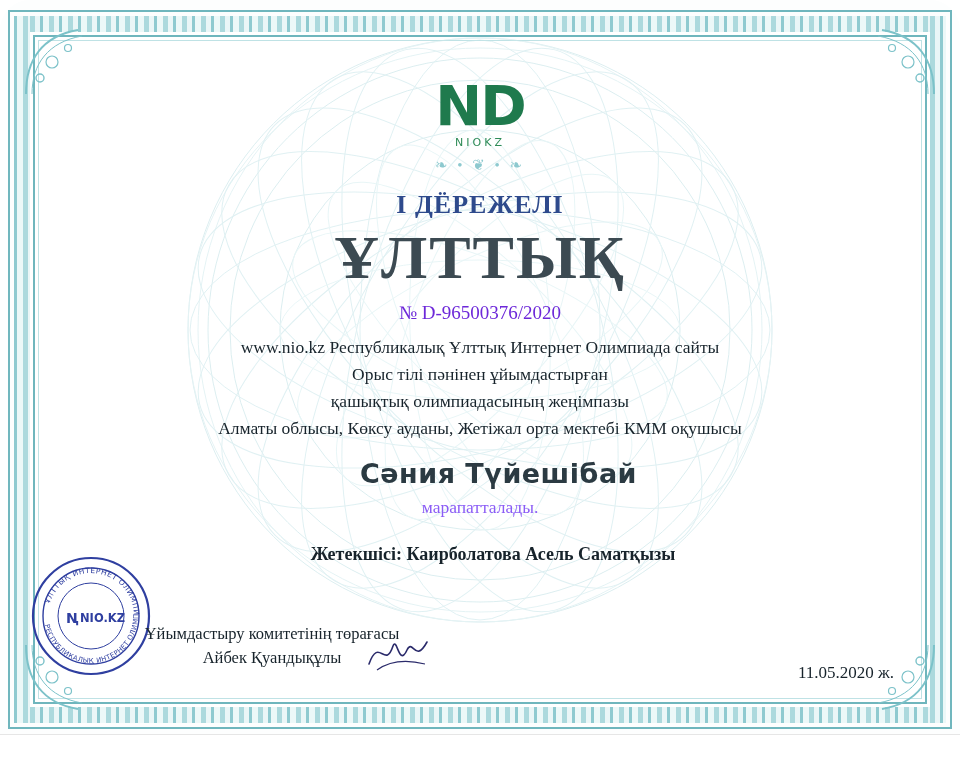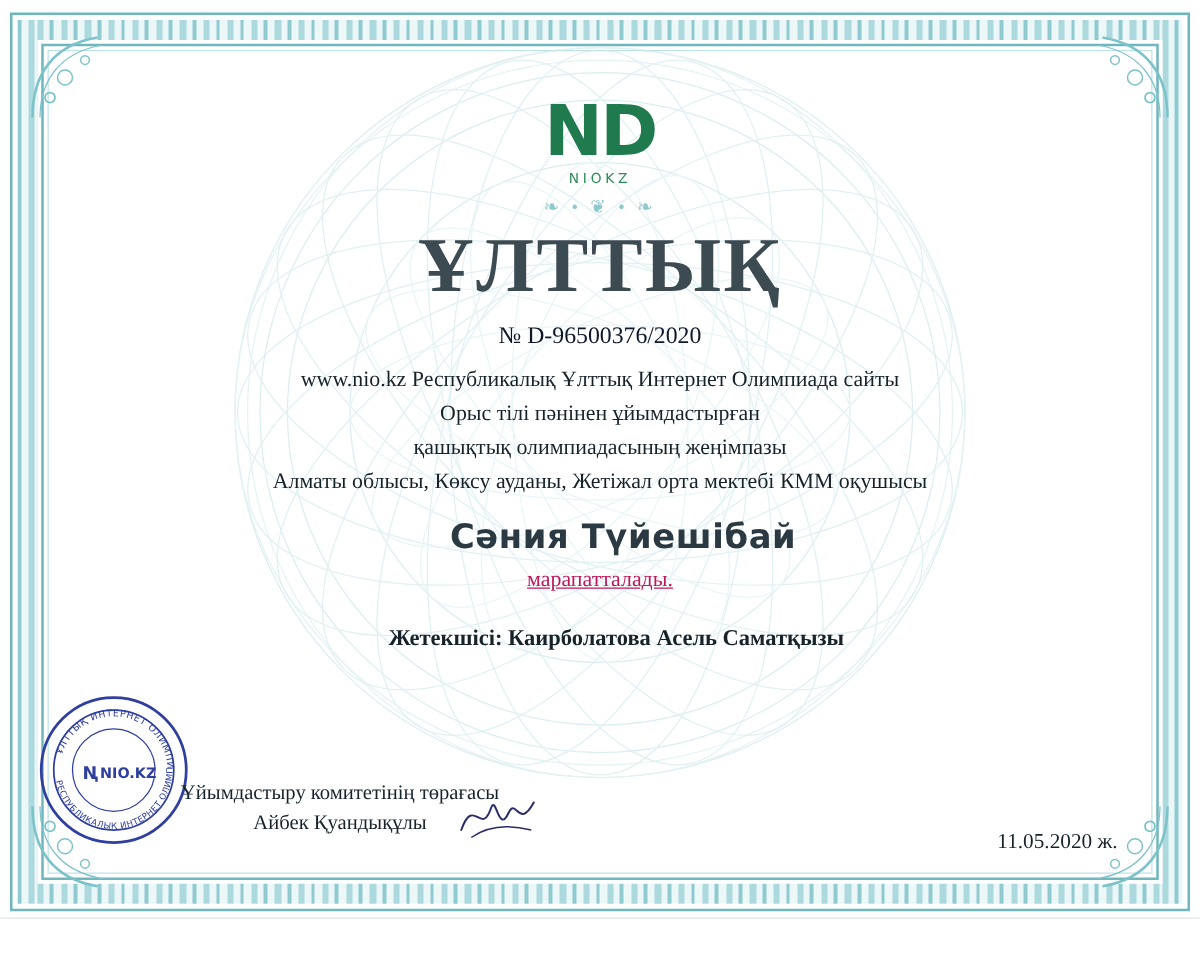--- a/index.html
+++ b/index.html
@@ -152,21 +152,21 @@
     font-size: 62px;
     font-weight: bold;
     color: #3c4a52;
     letter-spacing: 2px;
     line-height: 70px;
   }
 
   .doc-number {
     margin-top: 10px;
     font-size: 19px;
-    color: #0f172a;
+    color: #6d28d9;
   }
 
   .body-line {
     font-size: 17.5px;
     color: #17232b;
     line-height: 27px;
   }
   .body-block { margin-top: 10px; }
 
   .winner-name {
@@ -175,22 +175,21 @@
     font-size: 27px;
     font-weight: bold;
     color: #2b3a42;
     letter-spacing: .5px;
     padding-left: 37px;
   }
 
   .awarded {
     margin-top: 8px;
     font-size: 17.5px;
-    color: #be185d;
-    text-decoration: underline;
+    color: #8b5cf6;
   }
 
   .mentor {
     margin-top: 26px;
     font-size: 18px;
     font-weight: bold;
     color: #17232b;
     padding-left: 26px;
   }
 
@@ -335,20 +334,21 @@
 
   <div class="content">
 
     <div class="logo-wrap">
       <div class="logo-n">ND</div>
       <div class="logo-sub">NIOKZ</div>
     </div>
 
     <div class="ornament-small">❧ • ❦ • ❧</div>
 
+    <div class="degree">I ДЁРЕЖЕЛІ</div>
     <div class="diploma-title">ҰЛТТЫҚ</div>
 
     <div class="doc-number">№ D-96500376/2020</div>
 
     <div class="body-block">
       <div class="body-line">www.nio.kz Республикалық Ұлттық Интернет Олимпиада сайты</div>
       <div class="body-line">Орыс тілі пәнінен ұйымдастырған</div>
       <div class="body-line">қашықтық олимпиадасының жеңімпазы</div>
       <div class="body-line">Алматы облысы, Көксу ауданы, Жетіжал орта мектебі КММ оқушысы</div>
     </div>

